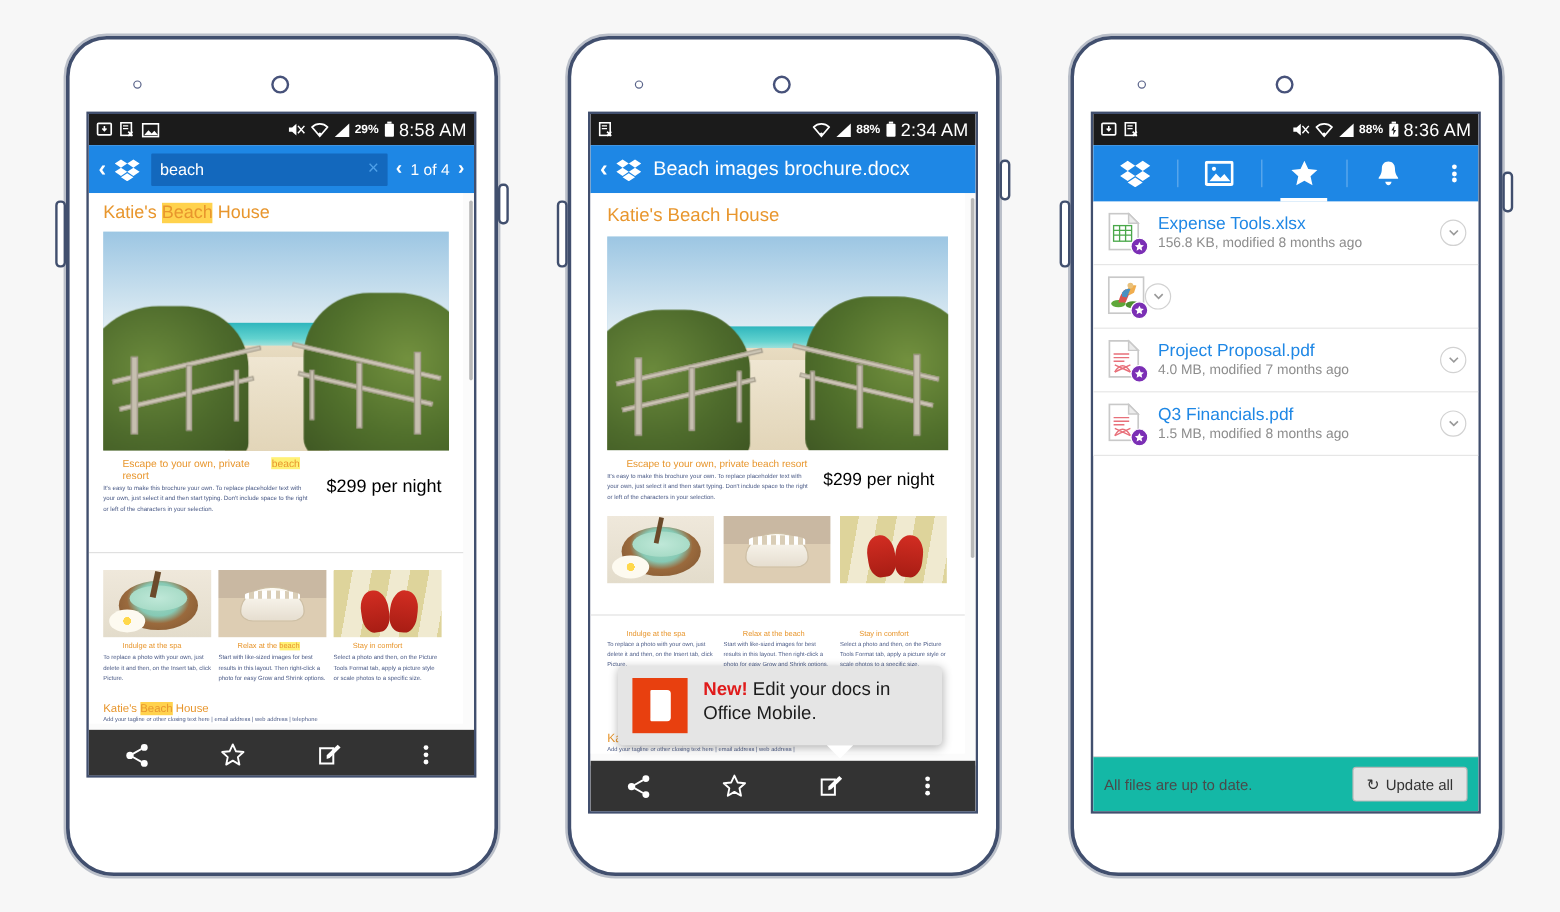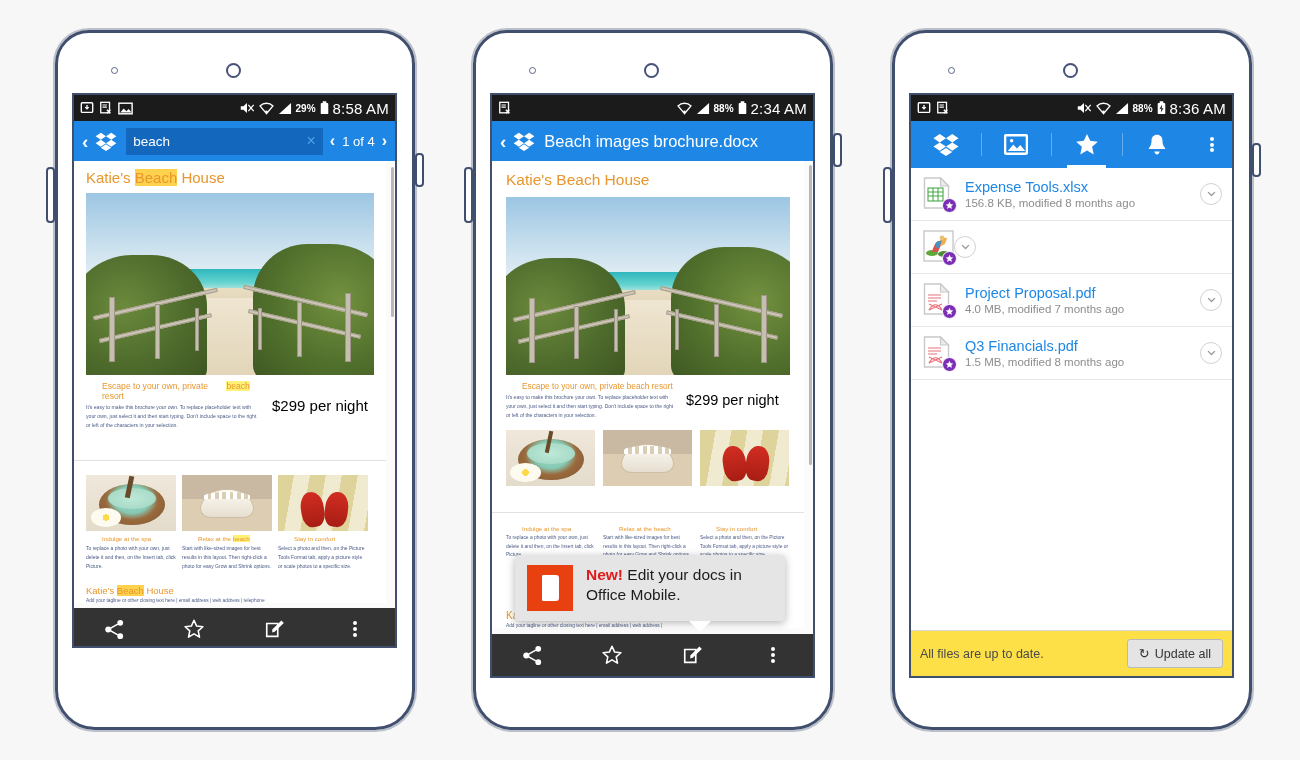--- a/index.html
+++ b/index.html
@@ -201,21 +201,21 @@
     width: 22px; height: 22px; border: 1.3px solid #d2d2d2; border-radius: 50%;
     display: flex; align-items: center; justify-content: center; flex: none;
   }
   .star-badge {
     position: absolute; right: -3px; bottom: -2px; width: 15px; height: 15px;
     background: #7b2fb5; border-radius: 50%; border: 1.4px solid #fff;
     display: flex; align-items: center; justify-content: center;
   }
   .sync-bar {
     position: absolute; left: 0; right: 0; bottom: 0; height: 46px;
-    background: #fde047; border-top: 1px solid #d8d8d8;
+    background: #14b8a6; border-top: 1px solid #d8d8d8;
     display: flex; align-items: center; padding: 0 9px;
   }
   .sync-txt { font-size: 12.5px; color: #4a4a4a; }
   .upd-btn {
     margin-left: auto; background: #e4e4e4; border: 1px solid #b9b9b9;
     border-radius: 3px; padding: 6px 11px; font-size: 12.5px; color: #333;
     display: flex; align-items: center; gap: 5px;
   }
   .scrollthumb {
     position: absolute; right: 1px; width: 3px; background: #b9b9b9; border-radius: 2px;

